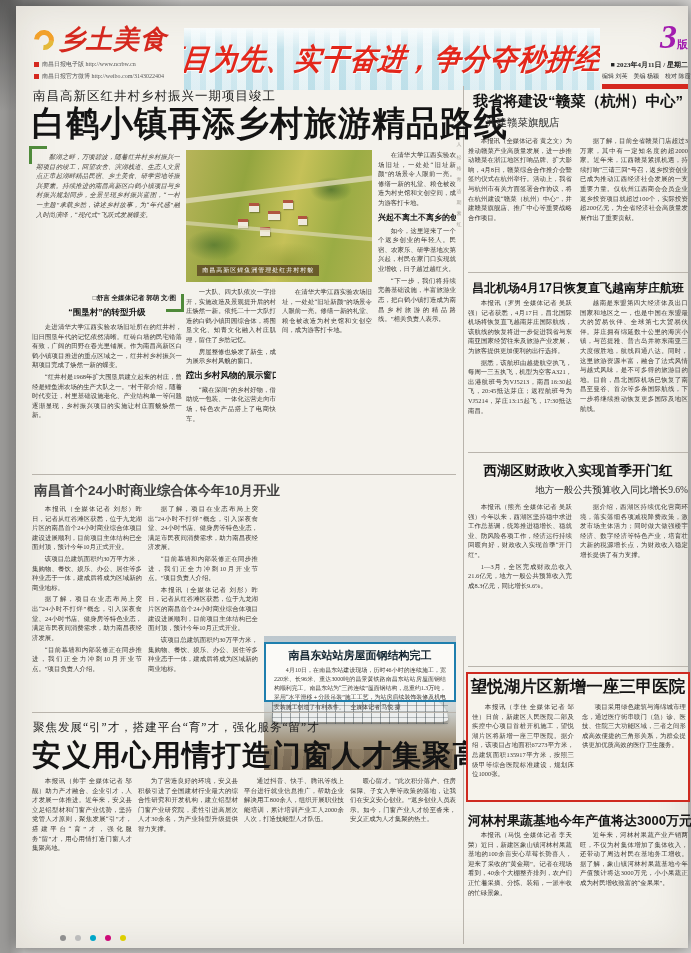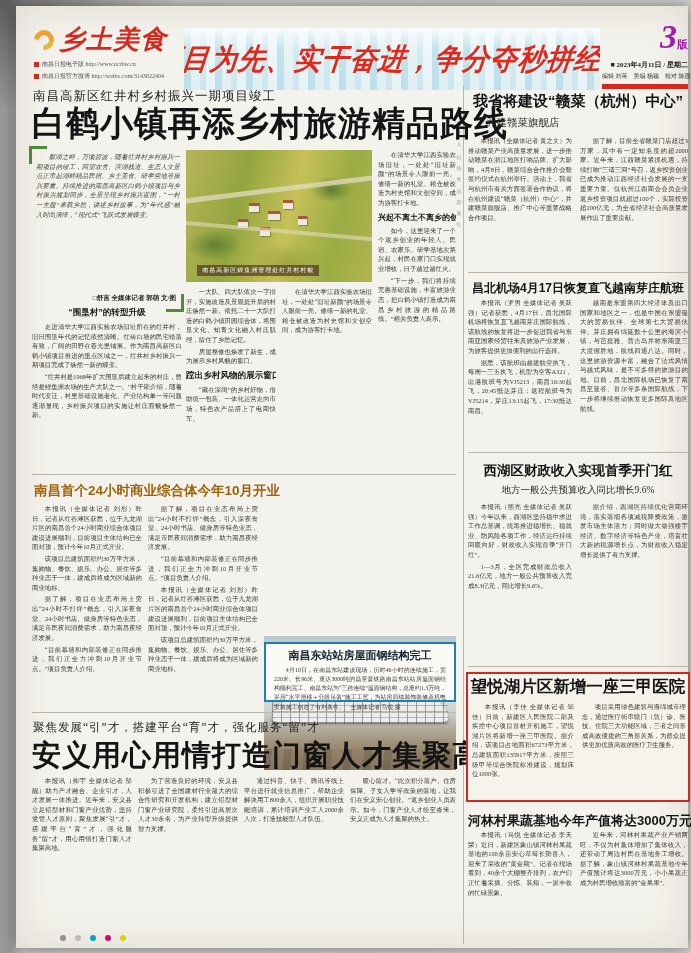--- a/index.html
+++ b/index.html
@@ -25,21 +25,21 @@
     font-size:27px;color:#e3271b;letter-spacing:1px;transform:skewX(-6deg) scaleY(1.08);text-shadow:1px 1px 0 rgba(255,255,255,.8);white-space:nowrap;}
   .pagenum{font-family:"Liberation Serif",serif;font-style:italic;font-weight:bold;font-size:34px;color:#a21caf;line-height:1;}
   .pagenum small{font-size:11px;font-style:normal;font-weight:bold;}
   .dateline{font-size:7px;font-weight:bold;color:#222;white-space:nowrap;}
   .staffline{font-size:6px;color:#333;white-space:nowrap;margin-top:2px;}
   .redbar{background:#d5281e;height:5px;}
   
   .kicker{font-size:12.5px;color:#1c1c1c;letter-spacing:1px;white-space:nowrap;}
   .headline-xl{font-family:"Liberation Sans",sans-serif;font-weight:900;font-size:33px;color:#141414;letter-spacing:1px;white-space:nowrap;transform-origin:left;transform:scaleY(1.04);}
   .headline-l{font-family:"Liberation Sans",sans-serif;font-weight:900;font-size:29px;color:#141414;letter-spacing:1px;white-space:nowrap;}
-  .headline-m{font-family:"Liberation Sans",sans-serif;font-weight:800;font-size:13.5px;color:#a16207;white-space:nowrap;}
+  .headline-m{font-family:"Liberation Sans",sans-serif;font-weight:800;font-size:13.5px;color:#404040;white-space:nowrap;}
   .col{overflow:hidden;}
   .col p{margin:0 0 2px;text-indent:2em;font-size:6.4px;line-height:1.5;color:#3a3733;text-align:justify;filter:blur(.15px);}
   .lede p{font-style:italic;color:#46423c;}
   .byline{font-size:6.6px;font-weight:bold;color:#222;text-align:right;margin:2px 6px 2px 0;filter:blur(.1px);}
   .sec-head{font-family:"Liberation Sans",sans-serif;font-size:8.6px;font-weight:800;color:#161616;text-align:center;margin:4px 0 3px;white-space:nowrap;filter:none;}
   .bracket{width:15px;height:15px;}
   .bracket.tl{border-top:3px solid #4f8a3a;border-left:3px solid #4f8a3a;}
   .bracket.br{border-bottom:3px solid #4f8a3a;border-right:3px solid #4f8a3a;}
   .hairline{background:#b9b4ac;height:1px;}
   .vline{background:#b9b4ac;width:1px;}
@@ -255,21 +255,21 @@
       </div>
     </div>
   <div class="abs col" style="left:564px;top:292px;width:108px;height:150px;">
       <div>
         <p>越南是东盟第四大经济体及出口国家和地区之一，也是中国在东盟最大的贸易伙伴、全球第七大贸易伙伴。芽庄拥有绵延数十公里的海滨小镇，与芭提雅、普吉岛并称东南亚三大度假胜地，航线四通八达。同时，这里旅游资源丰富，融合了法式风情与越式风味，是不可多得的旅游目的地。目前，昌北国际机场已恢复了南昌至曼谷、首尔等多条国际航线，下一步将继续推动恢复更多国际及地区航线。</p>
       </div>
     </div>
   <div class="abs hairline" style="left:452px;top:446px;width:220px;"></div>
 
   <div class="abs r-head" style="left:452px;top:456px;width:220px;font-size:13.5px;">西湖区财政收入实现首季开门红</div>
-  <div class="abs r-sub" style="left:452px;top:478px;width:220px;text-align:center;font-size:9.5px;">地方一般公共预算收入同比增长9.6%</div>
+  <div class="abs r-sub" style="left:452px;top:478px;width:220px;text-align:right;font-size:9.5px;">地方一般公共预算收入同比增长9.6%</div>
   <div class="abs col" style="left:452px;top:496px;width:104px;height:160px;">
       <div>
         <p>本报讯（熊亮 全媒体记者 吴跃强）今年以来，西湖区坚持稳中求进工作总基调，统筹推进稳增长、稳就业、防风险各项工作，经济运行持续回暖向好，财政收入实现首季“开门红”。</p>
         <p>1—3月，全区完成财政总收入21.6亿元，地方一般公共预算收入完成8.3亿元，同比增长9.6%。</p>
       </div>
     </div>
   <div class="abs col" style="left:564px;top:496px;width:108px;height:160px;">
       <div>
         <p>据介绍，西湖区持续优化营商环境，落实落细各项减税降费政策，激发市场主体活力；同时做大做强楼宇经济、数字经济等特色产业，培育壮大新的税源增长点，为财政收入稳定增长提供了有力支撑。</p>
       </div>

